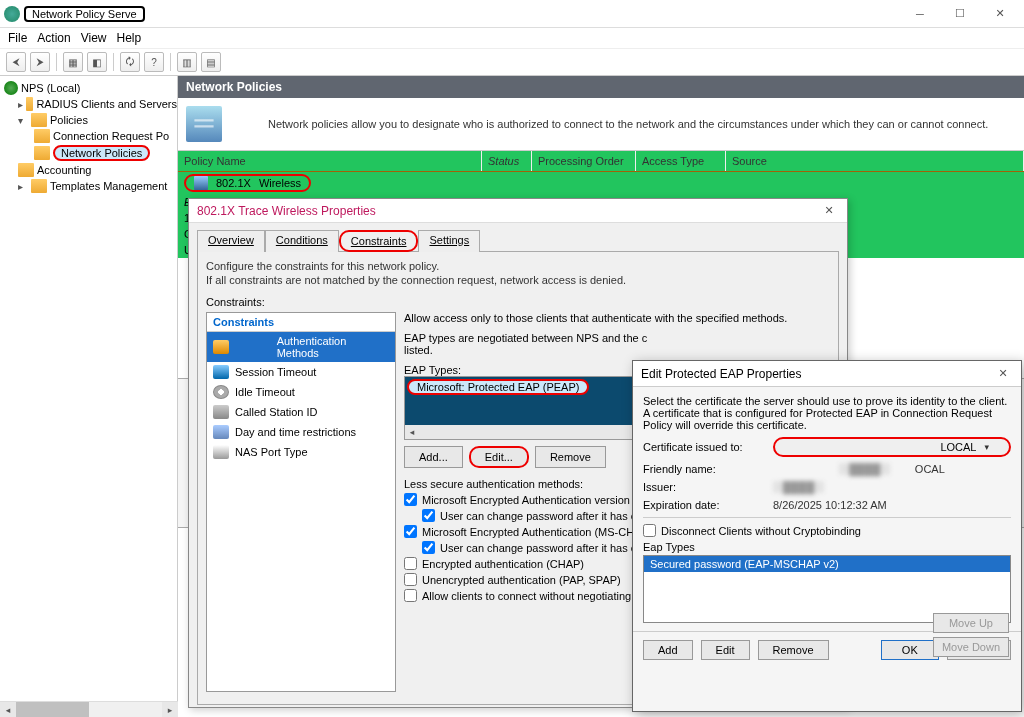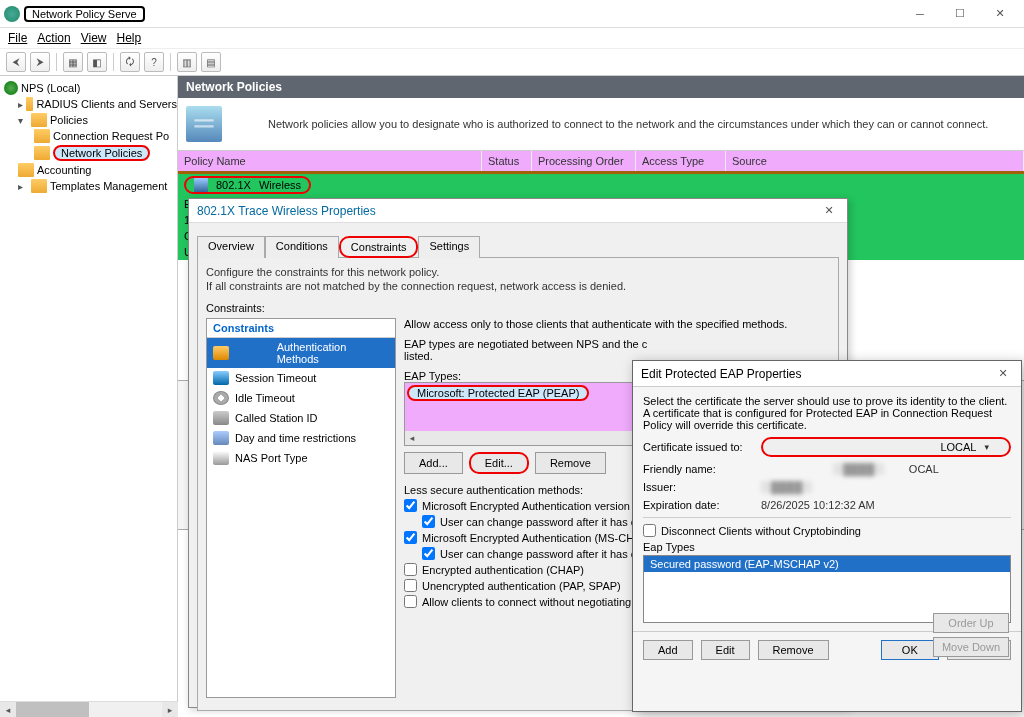--- a/index.html
+++ b/index.html
@@ -7,21 +7,21 @@
     
     
     .titlebar { height: 28px; display: flex; align-items: center; padding: 0 4px; border-bottom: 1px solid #ddd; }
     .titlebar-icon { width: 16px; height: 16px; background: radial-gradient(#4a9, #286); border-radius: 50%; margin-right: 4px; }
     .titlebar-text { flex: 1; color: #333; font-size: 12px; }
     .winbtn { width: 40px; height: 24px; display: flex; align-items: center; justify-content: center; color: #555; }
     .highlight-red { border: 2px solid #000000; border-radius: 4px; padding: 0 6px; }
     
     
     .menubar { height: 20px; display: flex; align-items: center; gap: 10px; padding: 0 8px; }
-    .menubar span { font-size: 12px; text-decoration: underline; }
+    .menubar span { font-size: 12px; }
     
     
     .toolbar { height: 28px; display: flex; align-items: center; gap: 4px; padding: 0 6px; border-top: 1px solid #eee; border-bottom: 1px solid #ccc; }
     .tb-btn { width: 20px; height: 20px; border: 1px solid #bbb; border-radius: 2px; display: flex; align-items: center; justify-content: center; font-size: 10px; background: linear-gradient(#fff,#eee); color: #555; }
     .tb-sep { width: 1px; height: 18px; background: #ccc; margin: 0 2px; }
     
     
     .main { display: flex; height: calc(100% - 76px); position: relative; }
     
     
@@ -42,43 +42,43 @@
     
     
     .content { flex: 1; display: flex; flex-direction: column; position: relative; }
     .content-header { background: #606670; color: #fff; padding: 4px 8px; font-weight: bold; font-size: 12px; }
     .intro-bar { display: flex; align-items: center; padding: 8px; border-bottom: 1px solid #ccc; gap:10px; }
     .intro-icon { width: 36px; height: 36px; background: linear-gradient(#ade,#58b); border-radius:2px; position:relative; }
     .intro-icon::after { content:''; position:absolute; inset:6px; background:#fff; opacity:.6; clip-path: polygon(10% 30%, 90% 30%, 90% 40%, 10% 40%, 10% 55%, 90% 55%, 90% 65%, 10% 65%); }
     .intro-text { font-size: 11px; color: #333; padding-left: 36px; }
     
     
-    .ptable-head { display: flex; background: #f0abfc; border-bottom: 3px solid #a16207; }
+    .ptable-head { display: flex; background: #22c55e; border-bottom: 1px solid #a16207; }
     .ptable-head > div { padding: 4px 6px; border-right: 1px solid #eee; font-size: 11px; color:#333; }
     .col-name { width: 304px; }
-    .col-status { width: 50px; }
+    .col-status { width: 50px; font-style: italic; }
     .col-order { width: 104px; }
     .col-access { width: 90px; }
     .col-source { flex: 1; }
     .ptable-row { display: flex; background: #22c55e; flex-direction: column; }
     .ptable-row > div { padding: 2px 6px; font-size: 11px; }
     .ptable-row .col-name { display:flex; align-items:center; gap:4px; }
     .row-icon { width:14px; height:14px; background: linear-gradient(#9cf,#369); border-radius:1px; }
     .row-hl { border:2px solid #e00; border-radius:10px; padding:0 8px; display:inline-flex; gap:8px; align-items:center; }
     
     .grid-block { height:150px; border-top:1px solid #aaa; background:#f5f5f5; margin-top:120px; border-bottom:1px solid #aaa;}
     .small-tab { position:absolute; right:10px; top:354px; width:60px; height:20px; border:1px solid #aaa; background:#fff; }
     
     
     .dialog { position: absolute; left: 188px; top: 198px; width: 660px; height: 510px; background: #f0f0f0; border: 1px solid #888; box-shadow: 2px 2px 8px rgba(0,0,0,.2); }
     .dlg-title { height: 24px; display: flex; align-items: center; padding: 0 8px; background:#fff; border-bottom:1px solid #ddd; }
-    .dlg-title-text { flex:1; color:#0369a1; font-size:12px; }
+    .dlg-title-text { flex:1; color:#be185d; font-size:12px; }
     .dlg-close { width:20px; height:20px; display:flex; align-items:center; justify-content:center; color:#555; }
     
-    .tabs { display: flex; padding: 12px 8px 0 8px; gap:0; }
+    .tabs { display: flex; padding: 6px 8px 0 8px; gap:0;text-decoration:underline; }
     .tab { padding: 3px 10px; border: 1px solid #aaa; border-bottom: none; background: #eee; font-size:11px; position:relative; top:1px; }
     .tab.active { background: #f0f0f0; z-index:2; }
     .tab.hl { border:2px solid #e00; border-radius:10px; }
     .tab-panel { border:1px solid #aaa; margin:0 8px 8px 8px; padding:8px; background:#f0f0f0; height:calc(100% - 54px); }
     
     .desc { font-size:11px; color:#333; margin-bottom:2px; }
     .sub-label { margin-top:10px; font-size:11px; }
     
     .constraints-area { display:flex; gap:8px; margin-top:4px; height:380px; }
     .c-list { width: 190px; border:1px solid #999; background:#fff; }
@@ -88,42 +88,42 @@
     .c-icon { width:16px; height:14px; display:inline-block; }
     .ci-lock { background:linear-gradient(#fc6,#d80); border-radius:2px; }
     .ci-clock { background: radial-gradient(#fff 30%, #aaa 31%); border-radius:50%; border:1px solid #888; }
     .ci-sess { background:linear-gradient(#8cf,#06a); border-radius:2px; }
     .ci-station { background:linear-gradient(#ccc,#888); border-radius:2px; }
     .ci-cal { background:linear-gradient(#acf,#68b); border-radius:2px; }
     .ci-nas { background:linear-gradient(#fff,#999); border-radius:2px; }
     
     .c-right { flex:1; display:flex; flex-direction:column; }
     .r-text { font-size:11px; margin-bottom:8px; }
-    .eap-list { border:1px solid #999; background:#f0abfc; height:64px; overflow:hidden; position:relative; }
+    .eap-list { border:1px solid #999; background:#0c4a6e; height:64px; overflow:hidden; position:relative; }
     .eap-item { padding:2px 6px; background:#cce8fa; font-size:11px; }
     .eap-item.hl { border:2px solid #e00; border-radius:10px; display:inline-block; margin:2px; padding:0 8px; }
     .eap-scroll { position:absolute; bottom:0; left:0; right:0; height:14px; background:#e8e8e8; display:flex; }
     .eap-scroll .arr { width:14px; display:flex; align-items:center; justify-content:center; font-size:9px; color:#555;}
     .eap-scroll .tr { flex:1; }
     
     .btns-row { display:flex; gap:6px; margin-top:6px; }
     .btn { padding:3px 14px; background:#e8e8e8; border:1px solid #999; font-size:11px; }
     .btn.hl { border:2px solid #e00; border-radius:10px; }
     
     .less-sec { margin-top:10px; font-size:11px; }
     .chk-row { display:flex; align-items:center; gap:5px; font-size:11px; margin-top:3px; }
     .chk-row input { width:13px; height:13px; }
     .chk-indent { padding-left:18px; }
     
     
     .dialog2 { position:absolute; left:632px; top:360px; width:390px; height:352px; background:#f5f5f5; border:1px solid #666; box-shadow:3px 3px 12px rgba(0,0,0,.3); }
     .d2-title { height:26px; display:flex; align-items:center; padding:0 8px; background:#fff; border-bottom:1px solid #ccc; }
     .d2-title-text { flex:1; font-size:12px; }
     .d2-body { padding:8px 10px; font-size:11px; }
-    .d2-row { display:flex; margin-top:6px; align-items:center; gap:8px; }
+    .d2-row { display:flex; margin-top:6px; align-items:center; gap:20px; }
     .d2-label { width:110px; }
     .d2-val { flex:1; color:#333; }
     .cert-dd { border:2px solid #e00; border-radius:12px; padding:2px 20px 2px 26px; display:flex; justify-content:flex-end; align-items:center; gap:8px; flex:1; background:#efefef; }
     .blur-box { filter: blur(2px); color:#999; background:#e2e2e2; border-radius:2px; padding:0 10px; }
     .dd-arrow { font-size:9px; color:#333; }
     
     .eap2-list { border:1px solid #888; background:#fff; height:68px; margin-top:2px; }
     .eap2-item { background:#2070c8; color:#fff; padding:2px 6px; font-size:11px; }
     
     .d2-btns { display:flex; gap:8px; justify-content:flex-start; padding:8px 10px; border-top:1px solid #ccc; }
@@ -367,21 +367,21 @@
     <hr class="line">
     <div class="chk-row">
         <input type="checkbox" style="">
         <span>Disconnect Clients without Cryptobinding</span>
       </div>
     <div style="margin-top:4px">Eap Types</div>
     <div class="eap2-list">
       <div class="eap2-item">Secured password (EAP-MSCHAP v2)</div>
     </div>
     <div class="move-btns">
-      <button class="btn">Order Up</button>
+      <button class="btn">Move Up</button>
       <button class="btn">Move Down</button>
     </div>
   </div>
   <div class="d2-btns">
     <button class="btn">Add</button>
     <button class="btn">Edit</button>
     <button class="btn">Remove</button>
     <div class="spacer"></div>
     <button class="btn ok">OK</button>
     <button class="btn">Cancel</button>

